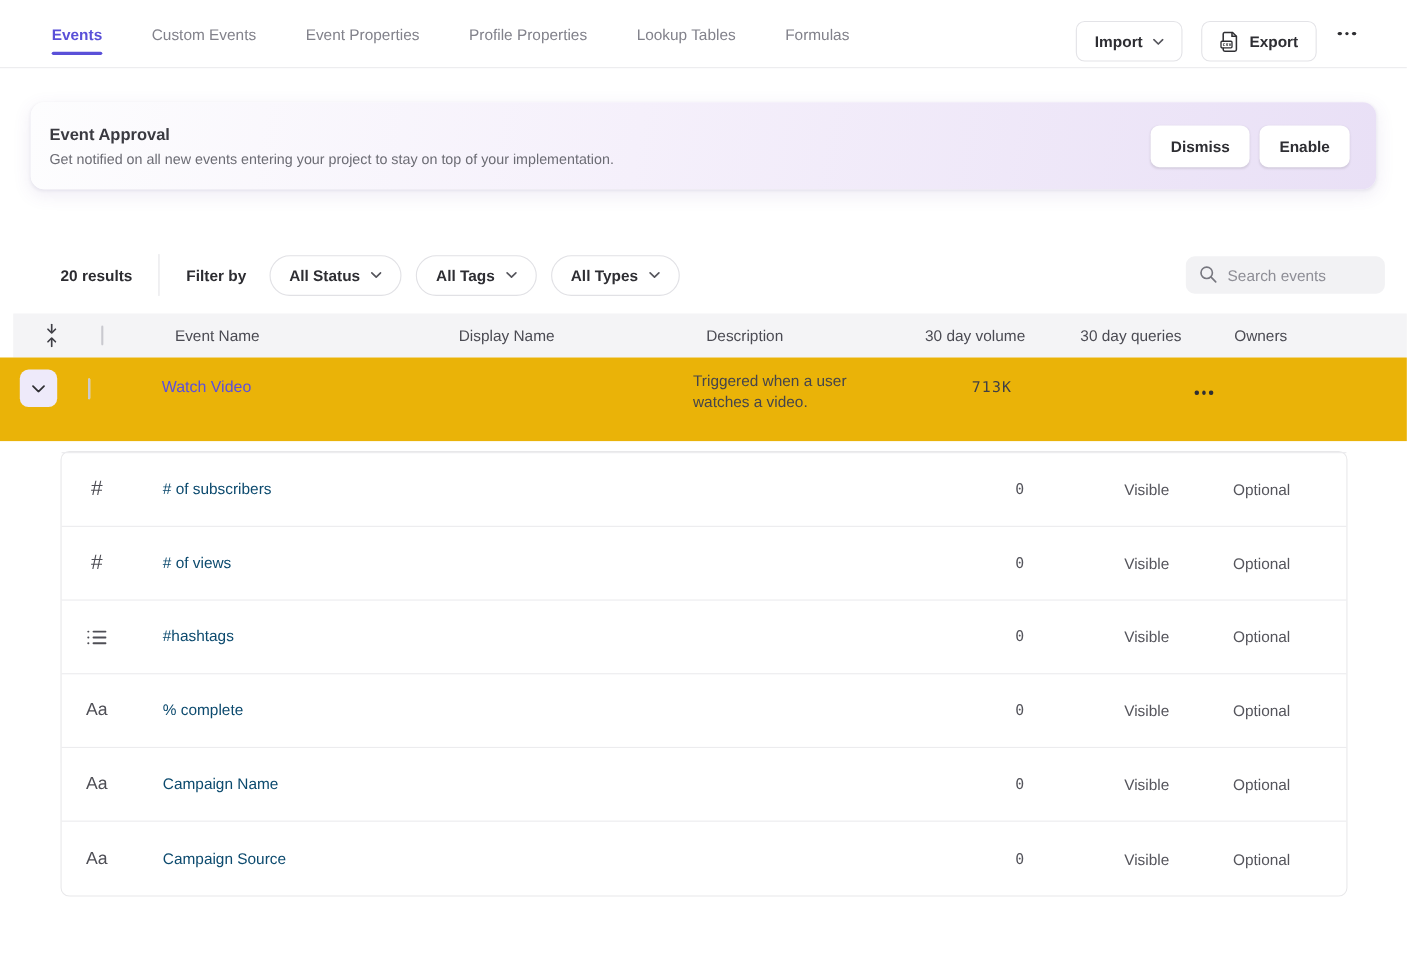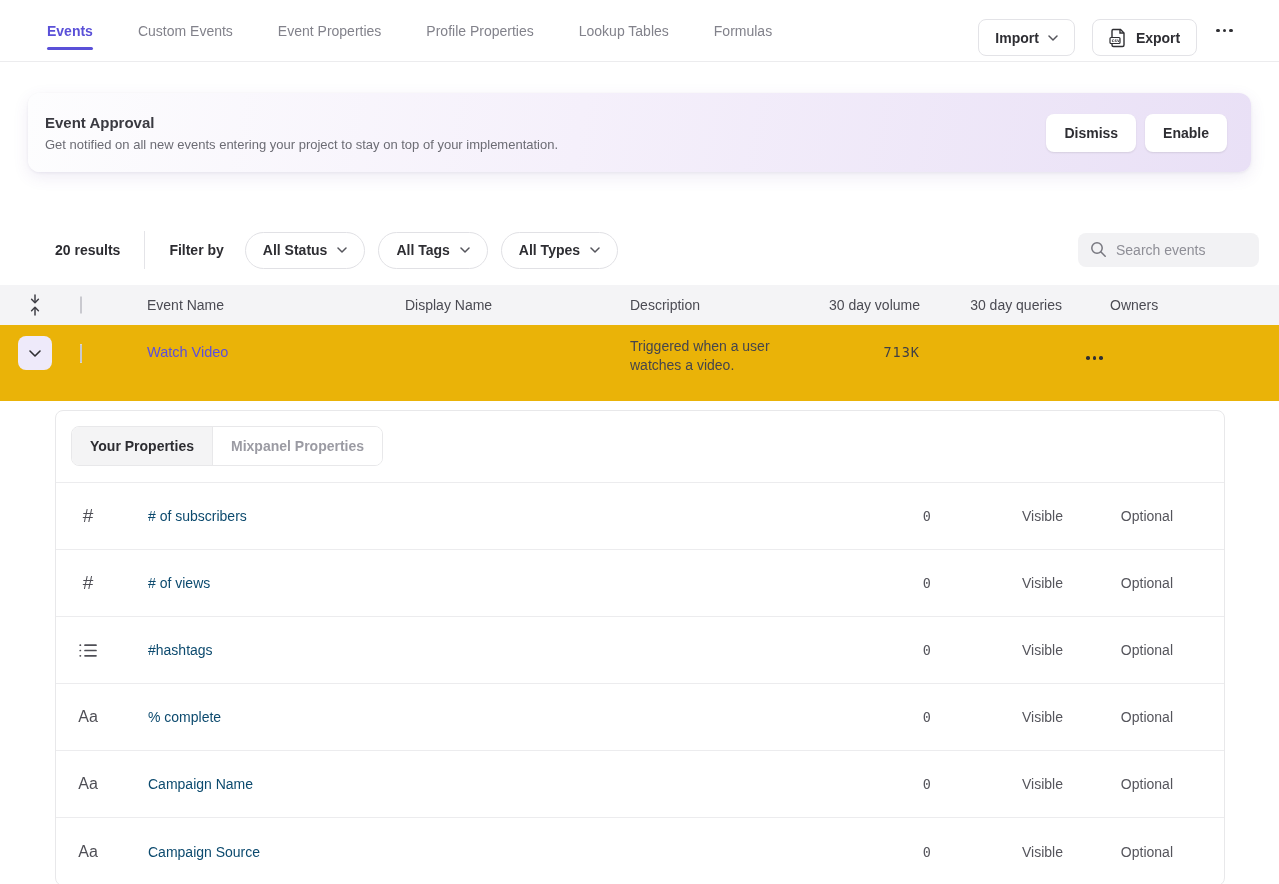--- a/index.html
+++ b/index.html
@@ -47,21 +47,21 @@
   .search { position:relative; width:181px; height:34px; margin-right:0; }
   .search input { width:100%; height:100%; border:none; background:#f2f2f4; border-radius:8px;
     padding:0 10px 0 38px; font-size:14px; color:#2f2f33; outline:none;
     font-family:"Liberation Sans", sans-serif; }
   .search input::placeholder { color:#8e8e96; }
   .search .mag { position:absolute; left:12px; top:8px; }
 
   
   .tgrid { display:grid; grid-template-columns:70px 66px 258px 225px 192px 109px 142px 134px 1fr; }
   .thead { margin-top:17px; height:40px; background:#f4f4f6; align-items:center;
-    font-size:14px; font-weight:500; color:#4b4b53; }
+    font-size:14px; font-weight:500; color:#4b4b53;margin-left:12px; }
   .th-pad { padding-left:11px; }
   .th-right { text-align:right; }
   .collapse-cell { display:flex; justify-content:center; }
   .cb { width:22px; height:22px; border:1px solid #c9c9cf; border-radius:5px; background:#fff;
     cursor:pointer; }
   .cb-cell { padding-left:10px; }
 
   .trow { height:76px; align-items:start; background:#eab308; }
   .expand-btn { width:34px; height:34px; margin:11px 0 0 18px; background:#eeeafa; border:none;
     border-radius:8px; display:flex; align-items:center; justify-content:center; cursor:pointer; }
@@ -223,26 +223,20 @@
   <div class="actions-cell">
     <span class="dots">
         <i></i>
         <i></i>
         <i></i>
       </span>
   </div>
 </div>
 
 <div class="panel">
-  <div class="ptabs-wrap">
-    <div class="ptabs">
-      <div class="ptab active">Your Properties</div>
-      <div class="ptab">Mixpanel Properties</div>
-    </div>
-  </div>
   <div class="pdiv"></div>
 
   <div class="prow">
     <div class="picon">
         <span class="glyph-num">#</span>
       </div>
     <div><a class="plink"># of subscribers</a></div>
     <div class="pq">0</div>
     <div class="pv">Visible</div>
     <div class="pr">Optional</div>

